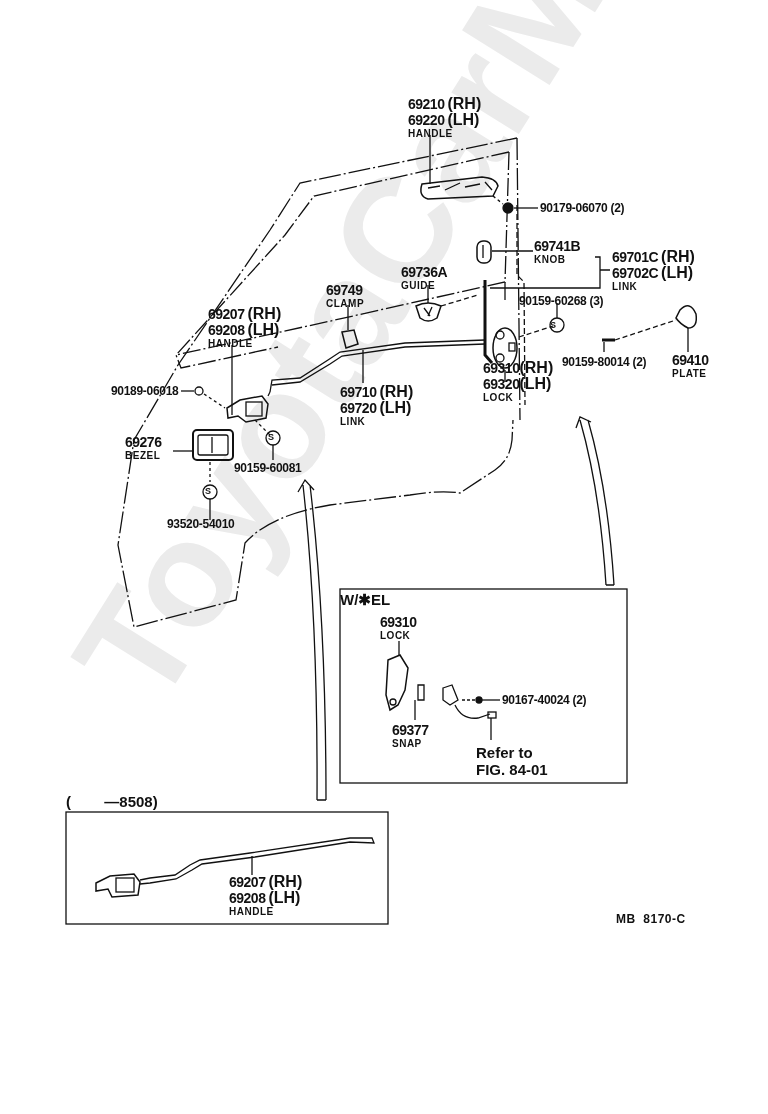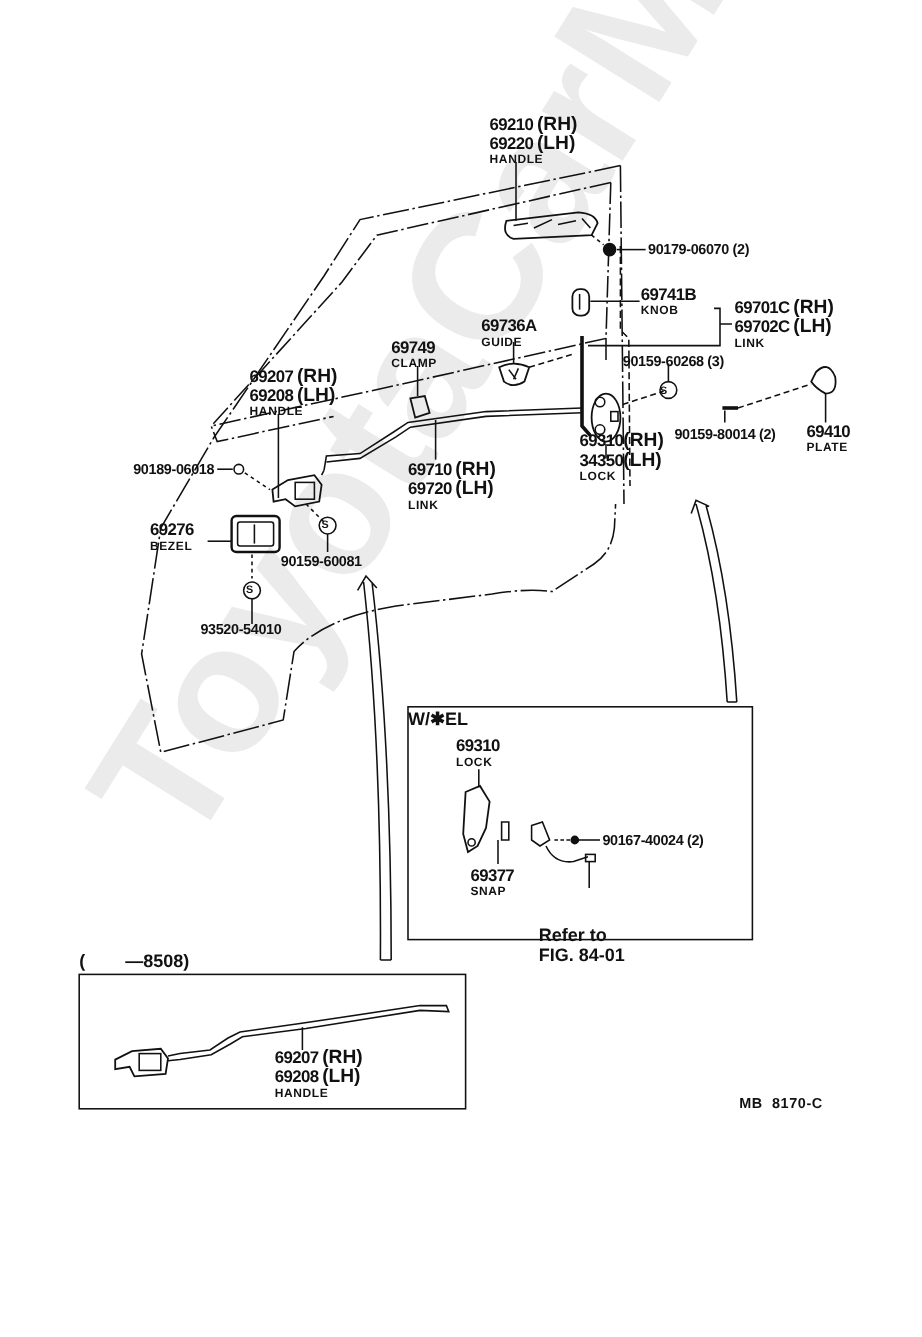--- a/index.html
+++ b/index.html
@@ -192,21 +192,21 @@
     <div class="lbl pn" style="left:95px;top:385px;margin-left:16px;">90189-06018</div>
 
     <div class="lbl" style="left:340px;top:384px;">
       <div><span class="num">69710</span><span class="side">(RH)</span></div>
       <div><span class="num">69720</span><span class="side">(LH)</span></div>
       <span class="name">LINK</span>
     </div>
 
     <div class="lbl" style="left:483px;top:360px;">
       <div><span class="num">69310</span><span class="side" style="margin-left:0">(RH)</span></div>
-      <div><span class="num">34350</span><span class="side" style="margin-left:0">(LH)</span></div>
+      <div><span class="num">69320</span><span class="side" style="margin-left:0">(LH)</span></div>
       <span class="name">LOCK</span>
     </div>
 
     <div class="lbl" style="left:125px;top:434px;">
       <span class="num">69276</span>
       <span class="name">BEZEL</span>
     </div>
 
     <div class="lbl pn" style="left:234px;top:462px;">90159-60081</div>
     <div class="lbl pn" style="left:268px;top:433px;font-size:9px;">S</div>
@@ -216,21 +216,21 @@
     <div class="lbl header-note" style="left:340px;top:592px;">W/✱EL</div>
     <div class="lbl" style="left:380px;top:614px;">
       <span class="num">69310</span>
       <span class="name">LOCK</span>
     </div>
     <div class="lbl" style="left:392px;top:722px;">
       <span class="num">69377</span>
       <span class="name">SNAP</span>
     </div>
     <div class="lbl pn" style="left:502px;top:694px;">90167-40024 (2)</div>
-    <div class="lbl refer" style="left:449px;top:744px;margin-top:27px;">
+    <div class="lbl refer" style="left:476px;top:744px;">
       <div>Refer to</div>
       <div>FIG. 84-01</div>
     </div>
 
     <div class="lbl header-note" style="left:66px;top:794px;white-space:pre;">(        —8508)</div>
     <div class="lbl" style="left:229px;top:874px;">
       <div><span class="num">69207</span><span class="side">(RH)</span></div>
       <div><span class="num">69208</span><span class="side">(LH)</span></div>
       <span class="name">HANDLE</span>
     </div>

